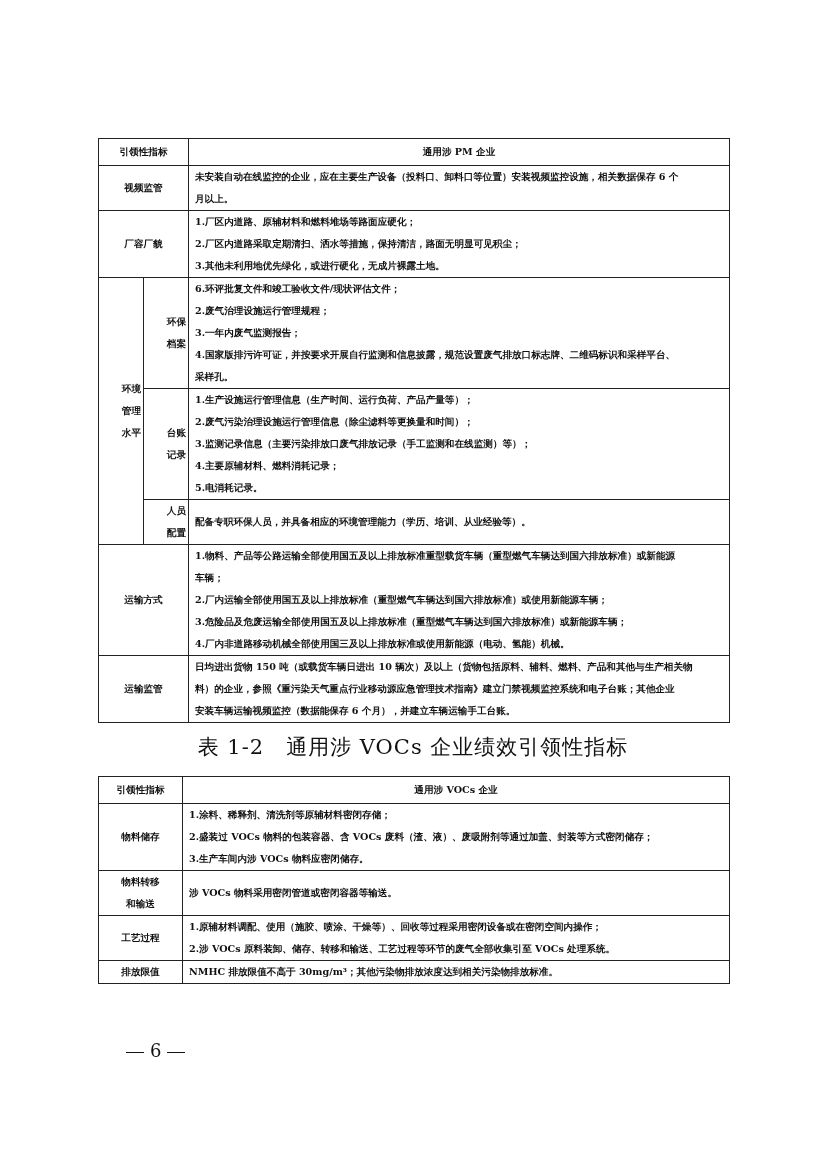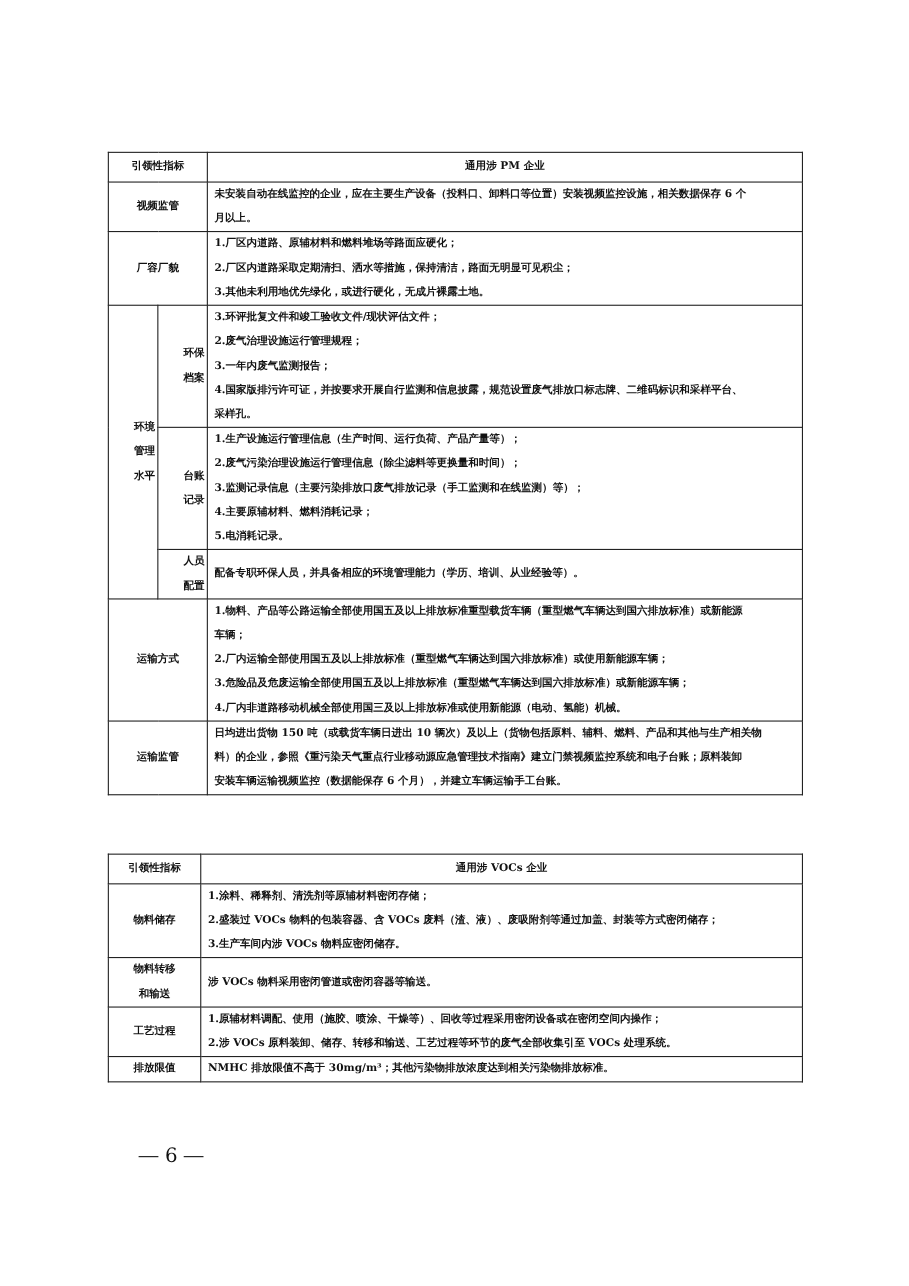--- a/index.html
+++ b/index.html
@@ -56,21 +56,21 @@
       <td class="label-narrow" rowspan="3">
         <span class="line">环境</span>
         <span class="line">管理</span>
         <span class="line">水平</span>
       </td>
       <td class="label-narrow">
         <span class="line">环保</span>
         <span class="line">档案</span>
       </td>
       <td class="content">
-        <span class="line">3.环评批复文件和竣工验收文件/现状评估文件；</span>
+        <span class="line">6.环评批复文件和竣工验收文件/现状评估文件；</span>
         <span class="line">2.废气治理设施运行管理规程；</span>
         <span class="line">3.一年内废气监测报告；</span>
         <span class="line">4.国家版排污许可证，并按要求开展自行监测和信息披露，规范设置废气排放口标志牌、二维码标识和采样平台、</span>
         <span class="line">采样孔。</span>
       </td>
     </tr>
     <tr>
       <td class="label-narrow">
         <span class="line">台账</span>
         <span class="line">记录</span>
@@ -99,27 +99,28 @@
         <span class="line">车辆；</span>
         <span class="line">2.厂内运输全部使用国五及以上排放标准（重型燃气车辆达到国六排放标准）或使用新能源车辆；</span>
         <span class="line">3.危险品及危废运输全部使用国五及以上排放标准（重型燃气车辆达到国六排放标准）或新能源车辆；</span>
         <span class="line">4.厂内非道路移动机械全部使用国三及以上排放标准或使用新能源（电动、氢能）机械。</span>
       </td>
     </tr>
     <tr>
       <td class="label" colspan="2">运输监管</td>
       <td class="content">
         <span class="line">日均进出货物 150 吨（或载货车辆日进出 10 辆次）及以上（货物包括原料、辅料、燃料、产品和其他与生产相关物</span>
-        <span class="line">料）的企业，参照《重污染天气重点行业移动源应急管理技术指南》建立门禁视频监控系统和电子台账；原料装卸</span>
+        <span class="line">料）的企业，参照《重污染天气重点行业移动源应急管理技术指南》建立门禁视频监控系统和电子台账；其他企业</span>
         <span class="line">安装车辆运输视频监控（数据能保存 6 个月），并建立车辆运输手工台账。</span>
       </td>
     </tr>
   </tbody>
     </table>
 
+  <div class="caption">表 1-2　通用涉 VOCs 企业绩效引领性指标</div>
 
   <table id="t2">
     <colgroup>
         <col style="width:84px">
         <col style="width:547px">
       </colgroup>
     <tbody>
         <tr>
       <td class="hdr">引领性指标</td>
       <td class="hdr">通用涉 VOCs 企业</td>

